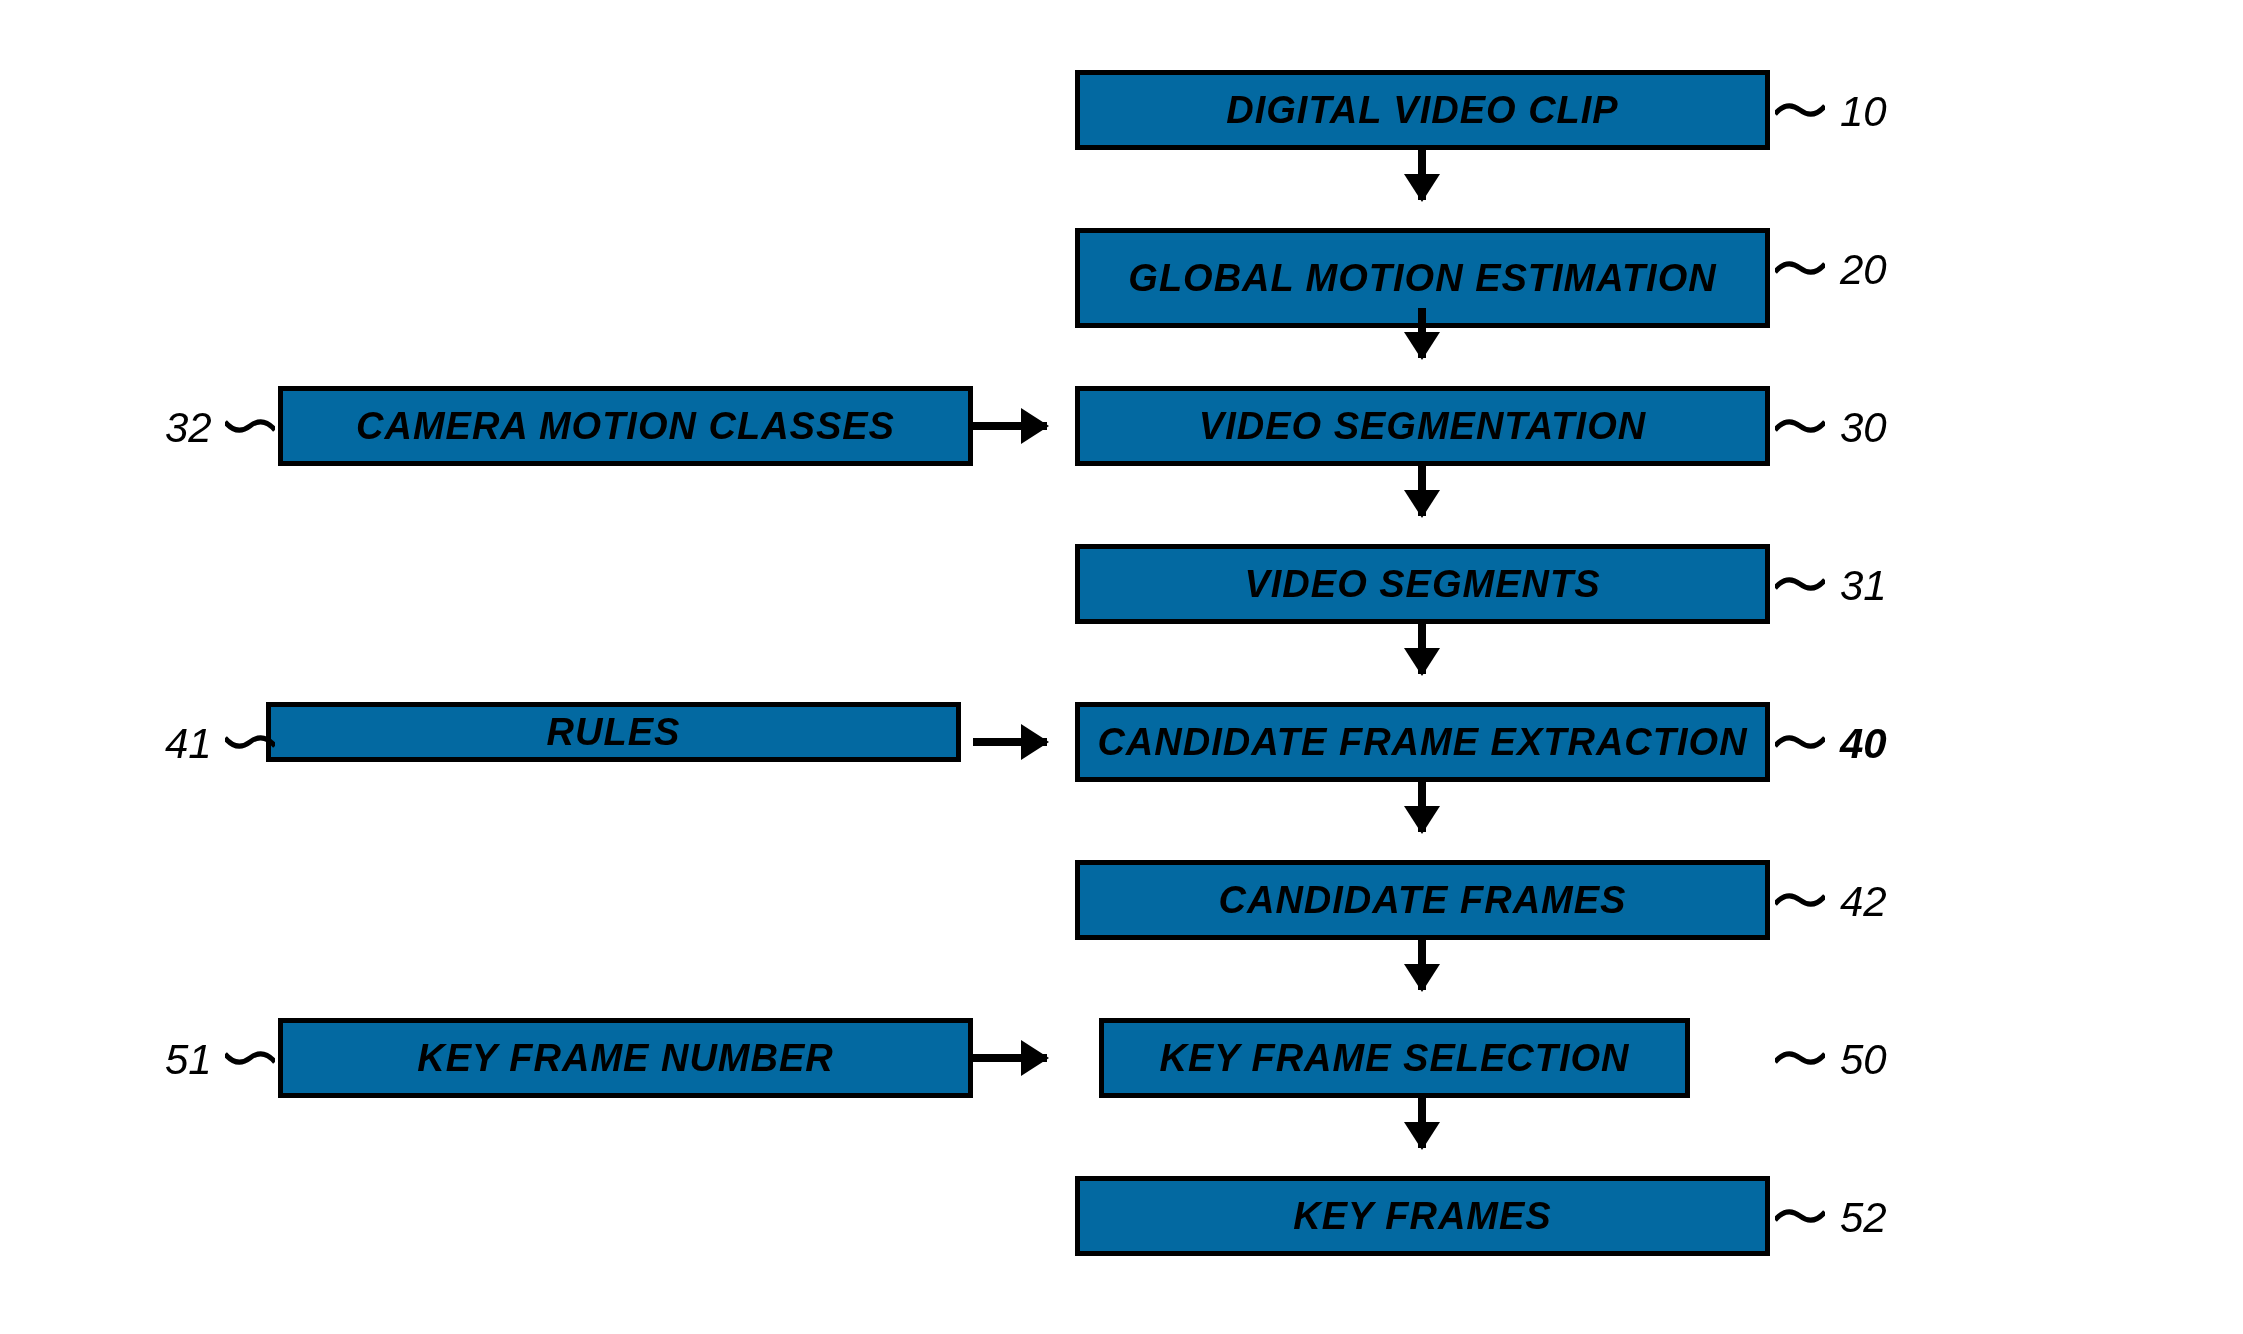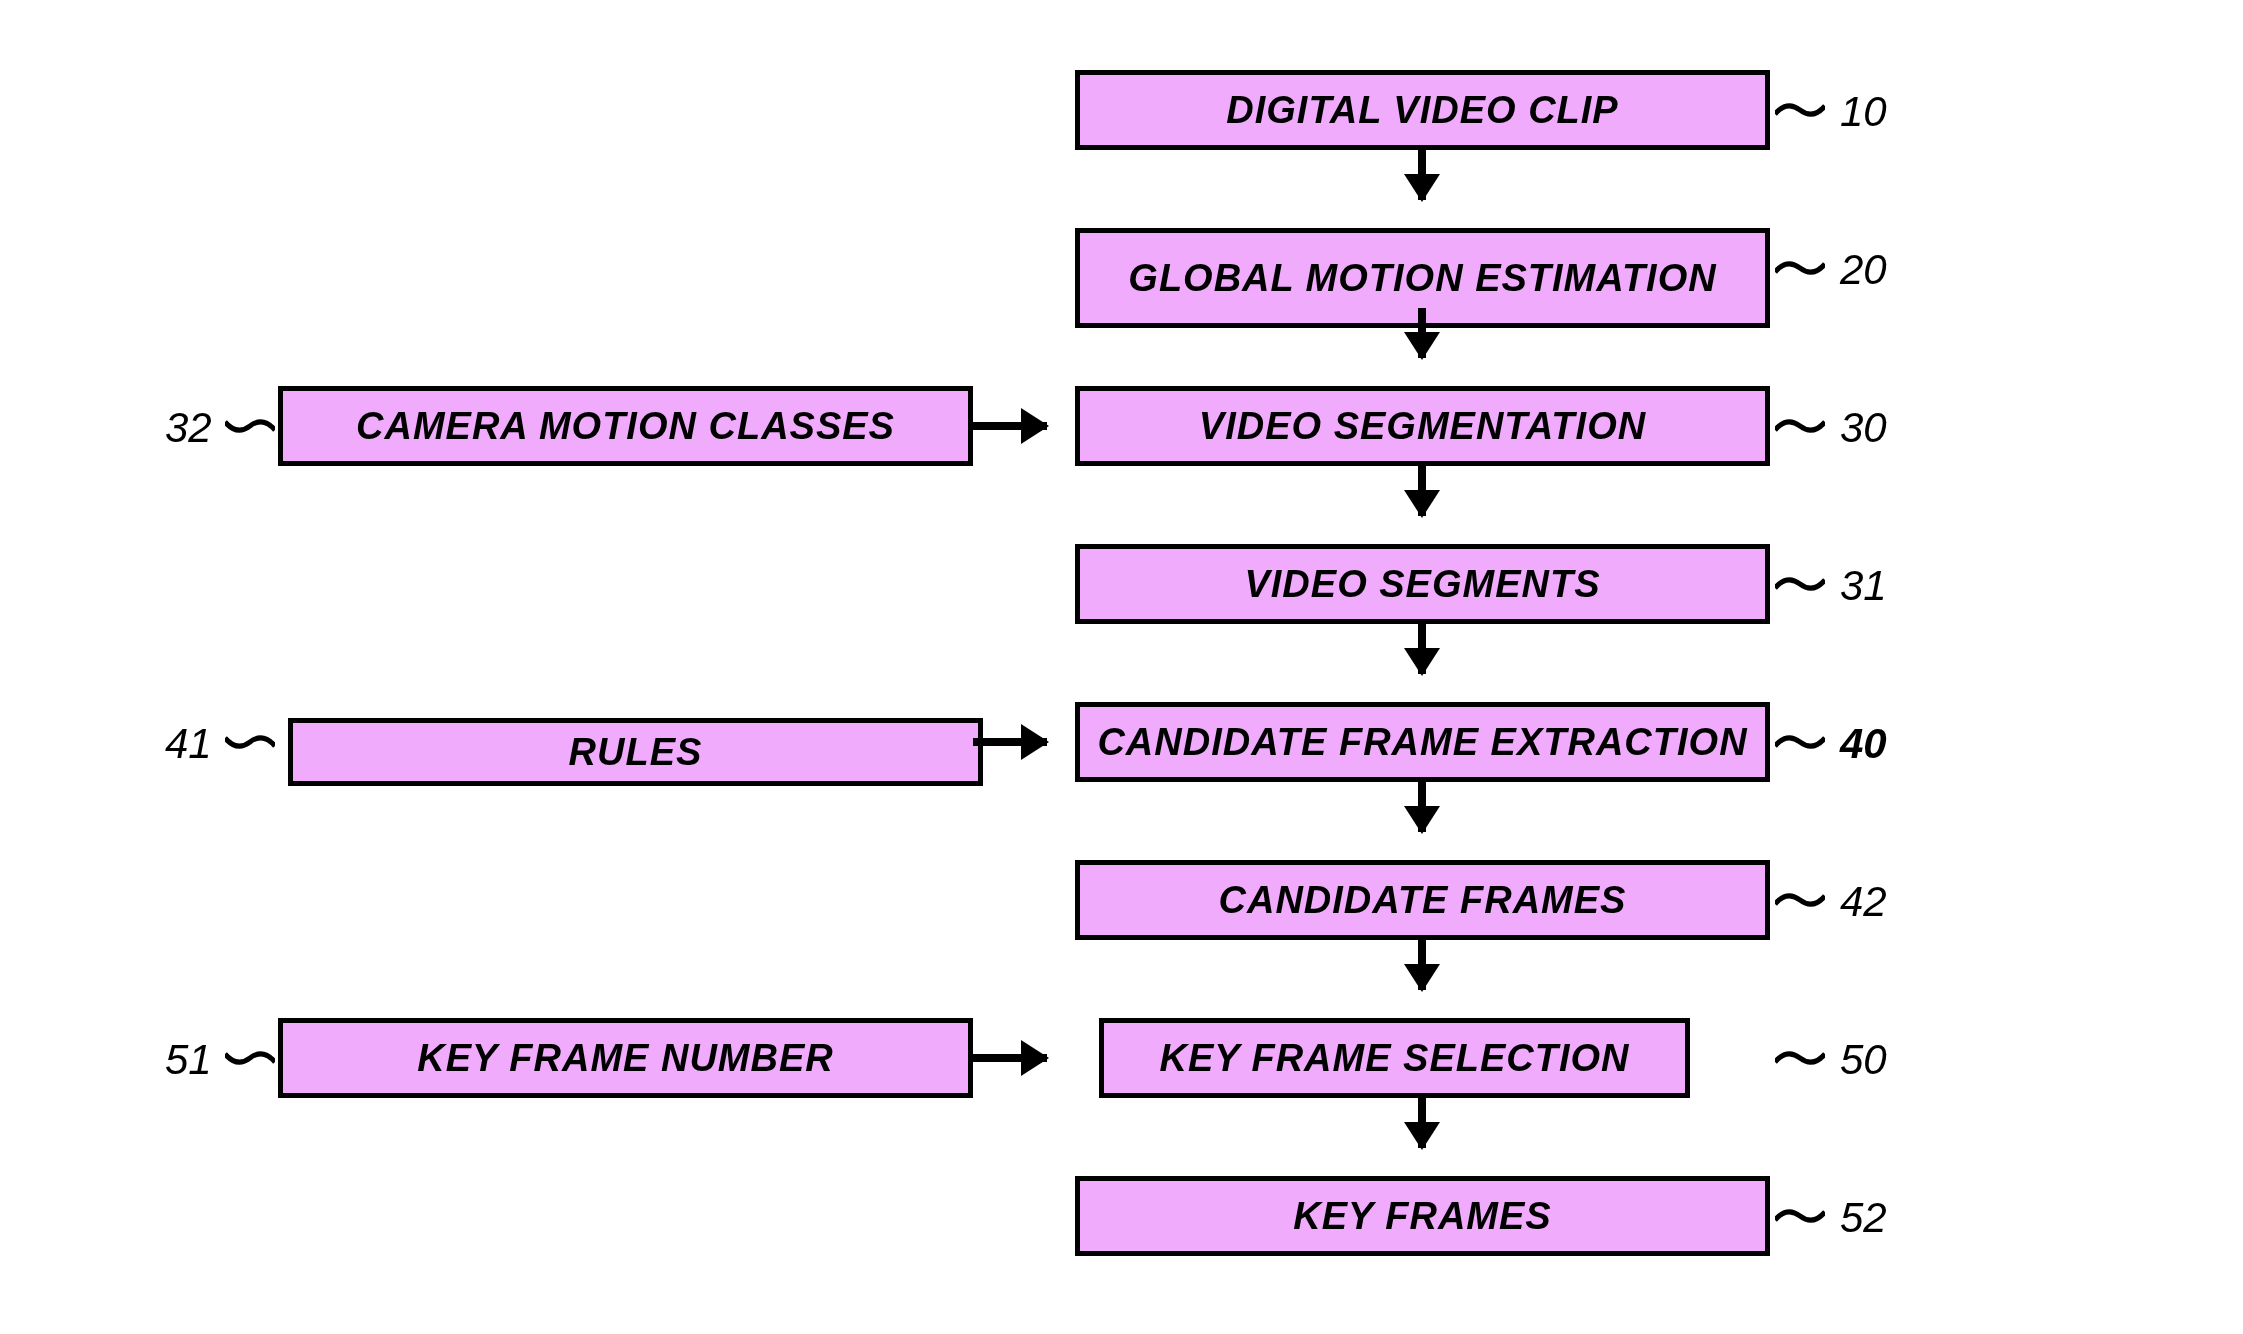--- a/index.html
+++ b/index.html
@@ -6,21 +6,21 @@
   body {
     background: #fff;
     font-family: Arial, Helvetica, sans-serif;
     width: 2243px;
     height: 1334px;
     position: relative;
   }
   .box {
     position: absolute;
     border: 5px solid #000;
-    background: #f0abfc;
+    background: #0369a1;
     display: flex;
     align-items: center;
     justify-content: center;
     font-style: italic;
     font-weight: 600;
     font-size: 38px;
     letter-spacing: 1px;
     text-align: center;
     padding: 0 10px;
   }
@@ -96,21 +96,21 @@
 <div class="box" style="left:1075px; top:1018px; width:591px; height:80px;margin-left:24px;">
   <span>KEY FRAME SELECTION</span>
 </div>
 <div class="box" style="left:1075px; top:1176px; width:695px; height:80px;">
   <span>KEY FRAMES</span>
 </div>
 
 <div class="box" style="left:278px; top:386px; width:695px; height:80px;">
   <span>CAMERA MOTION CLASSES</span>
 </div>
-<div class="box" style="left:288px; top:702px; width:695px; height:68px;margin-top:16px;">
+<div class="box" style="left:266px; top:702px; width:695px; height:60px;">
   <span>RULES</span>
 </div>
 <div class="box" style="left:278px; top:1018px; width:695px; height:80px;">
   <span>KEY FRAME NUMBER</span>
 </div>
 
 <div class="arrow-down" style="left:1418px; top:150px; height:50px;"></div>
 <div class="arrow-down" style="left:1418px; top:308px; height:50px;"></div>
 <div class="arrow-down" style="left:1418px; top:466px; height:50px;"></div>
 <div class="arrow-down" style="left:1418px; top:624px; height:50px;"></div>

